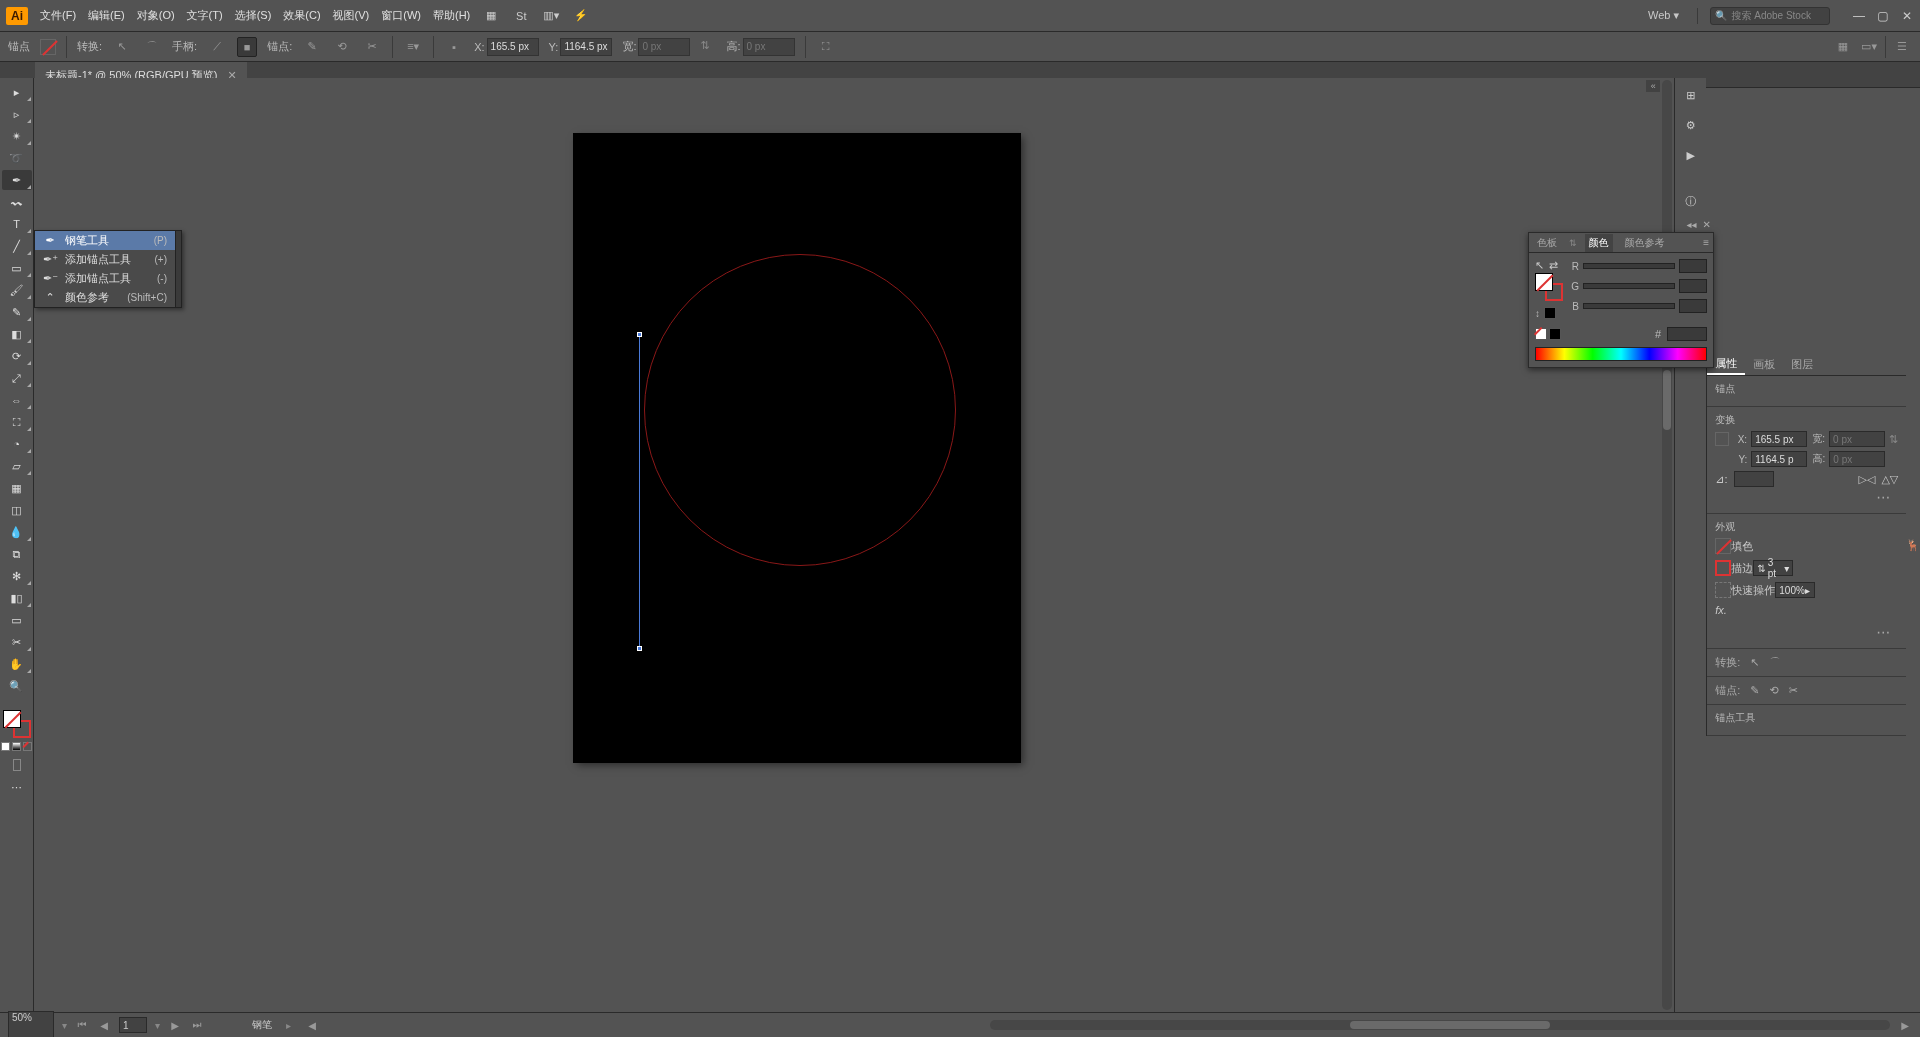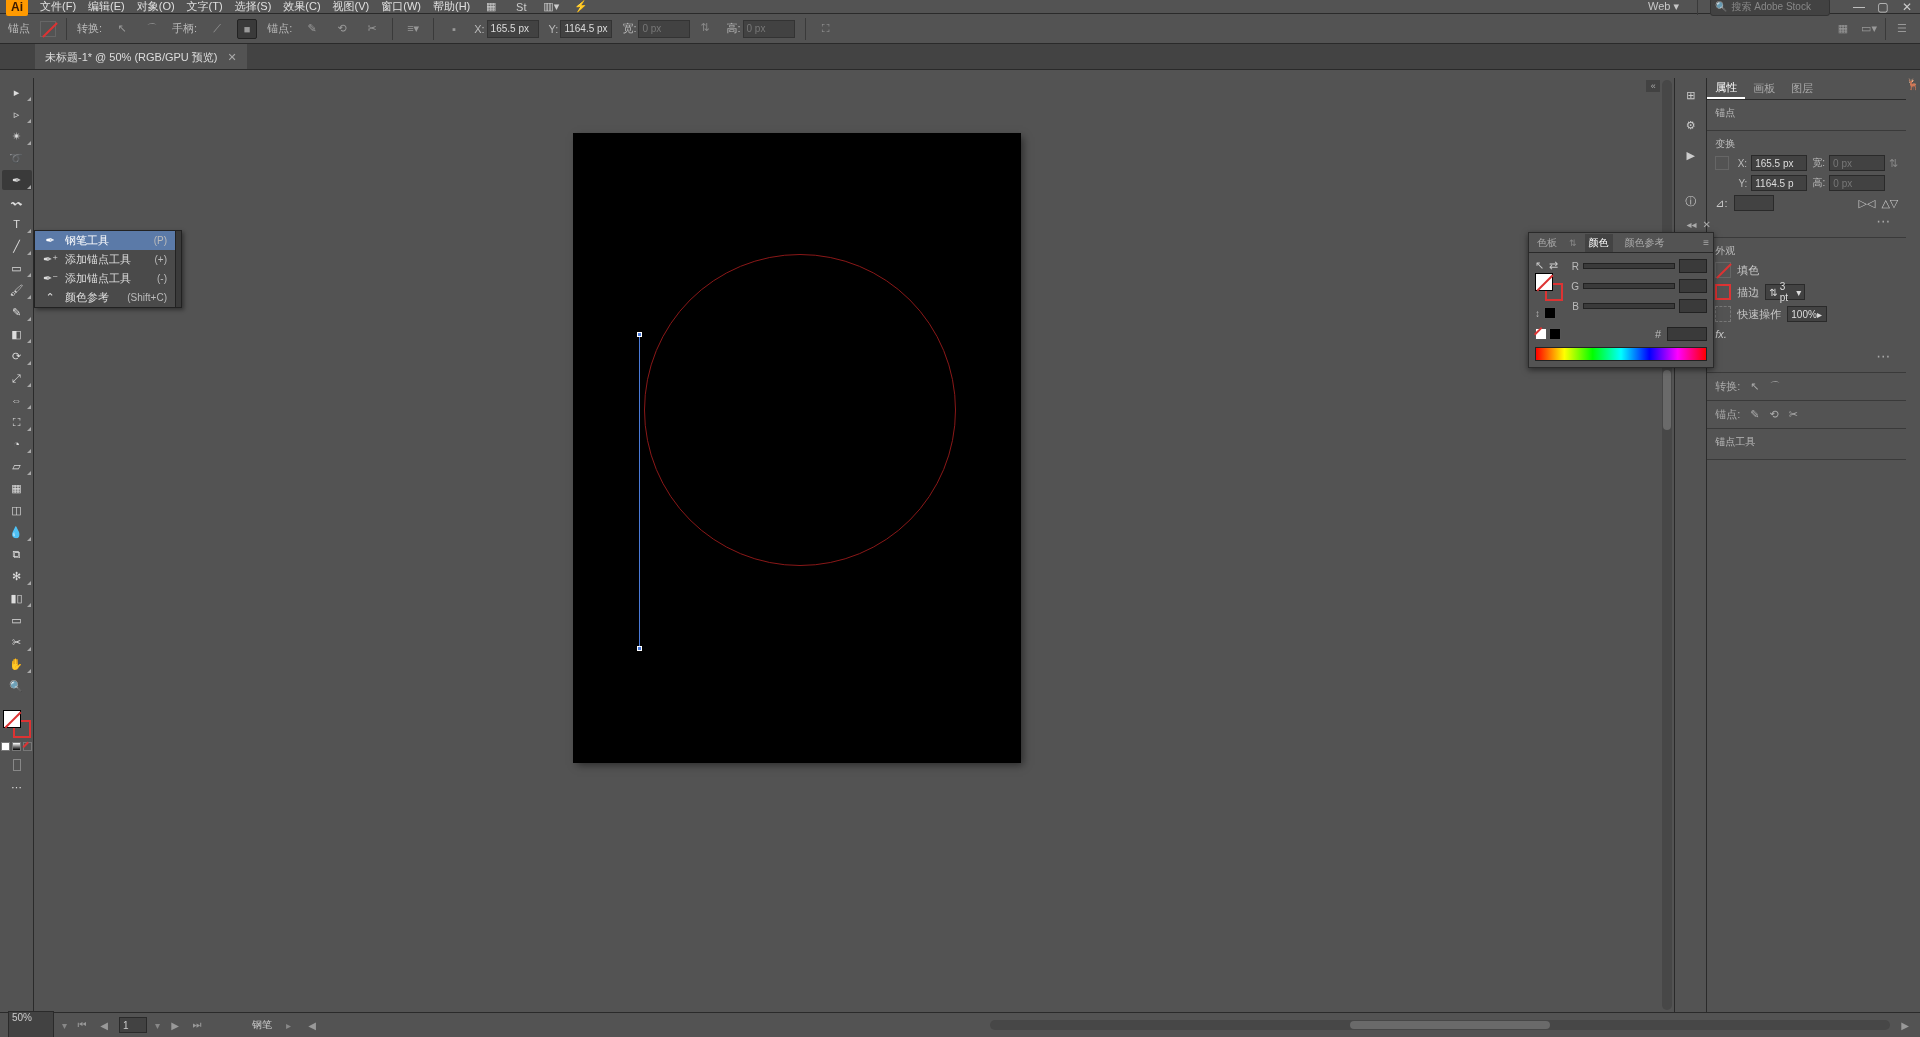--- a/index.html
+++ b/index.html
@@ -1,19 +1,19 @@
 <!DOCTYPE html>
 <html><head>
 <meta charset="utf-8">
 <style>
 * { margin:0; padding:0; box-sizing:border-box; font-family:"Microsoft YaHei","Segoe UI",sans-serif; user-select:none; }
 body { width:1920px; height:1037px; background:#535353; overflow:hidden; color:#c8c8c8; font-size:11px; }
 
 
-#menubar { height:14px; background:#535353; display:flex; align-items:center; padding:0 6px; gap:12px; border-bottom:1px solid #2a2a2a; }
+#menubar { height:32px; background:#535353; display:flex; align-items:center; padding:0 6px; gap:12px; border-bottom:1px solid #2a2a2a; }
 #menubar .ai-logo { width:22px; height:18px; background:#ff9a00; color:#3b1a00; font-weight:bold; font-size:12px; display:flex; align-items:center; justify-content:center; border-radius:2px; }
 #menubar .menu-item { color:#e0e0e0; font-size:11px; cursor:default; }
 #menubar .spacer { flex:1; }
 #menubar .top-icon { width:18px; height:18px; display:flex; align-items:center; justify-content:center; color:#ccc; }
 #menubar .web-sel { font-size:11px; padding:0 6px; }
 #menubar .search-box { width:120px; height:18px; background:#424242; border:1px solid #333; border-radius:3px; display:flex; align-items:center; padding:0 4px; gap:4px; color:#888; font-size:10px; }
 #menubar .win-btns { display:flex; gap:10px; margin-left:10px; }
 #menubar .win-btns span { width:14px; height:14px; display:flex; align-items:center; justify-content:center; color:#ccc; font-size:12px; }
 
 
@@ -111,21 +111,21 @@
 #props .tabs .t{ padding:0 8px; font-size:11px; color:#aaa; height:100%; display:flex; align-items:center;}
 #props .tabs .t.act{ color:#fff; border-bottom:2px solid #fff;}
 #props .sect { padding:6px 8px; border-bottom:1px solid #3a3a3a; }
 #props .sect .hdr{ font-size:10px; color:#bbb; margin-bottom:4px; }
 #props .xyrow{ display:flex; align-items:center; gap:4px; margin-bottom:4px;}
 #props .xyrow .lab{ width:14px; font-size:10px; color:#bbb; text-align:right;}
 #props .xyrow input{ width:56px; height:16px; background:#424242; border:1px solid #2a2a2a; color:#ddd; font-size:10px; padding:0 3px;}
 #props .xyrow input.dim{ color:#777; }
 #props .rotrow{ display:flex; align-items:center; gap:6px;}
 #props .rotrow .ang{ width:40px; height:16px; background:#424242; border:1px solid #2a2a2a;}
-#props .approw{ display:flex; align-items:center; gap:6px; margin-bottom:6px; font-size:11px;}
+#props .approw{ display:flex; align-items:center; margin-bottom:6px; font-size:11px;}
 #props .approw .sw{ width:16px;height:16px;border:1px solid #666;position:relative;}
 #props .approw .sw.none::after{content:"";position:absolute;left:-2px;top:50%;width:20px;height:2px;background:#d33;transform:rotate(-45deg);}
 #props .approw .sw.stroke{ border:2px solid #d33; background:transparent;}
 #props .approw .strokew{ width:40px;height:16px;background:#424242;border:1px solid #2a2a2a;color:#ddd;font-size:10px;display:flex;align-items:center;padding:0 3px;}
 #props .approw .opval{ width:40px;height:16px;background:#424242;border:1px solid #2a2a2a;color:#ddd;font-size:10px;display:flex;align-items:center;padding:0 3px;}
 #props .iconrow{ display:flex; gap:10px; align-items:center; color:#aaa; font-size:11px;}
 #props .more{ text-align:right; color:#aaa; padding:2px 6px; font-size:14px; letter-spacing:2px;}
 #props-wrap{ position:relative; }
 
 
@@ -312,21 +312,21 @@
     <div class="ic">⊞</div>
     <div class="ic">⚙</div>
     <div class="ic">▶</div>
     <div style="height:8px"></div>
     <div class="ic">ⓘ</div>
     <div style="height:8px"></div>
     <div class="ic">A̲</div>
     <div class="ic">¶</div>
   </div>
 
-  <div id="props-wrap" style="display:flex;">
+  <div id="props-wrap" style="display:flex;align-items:center;">
   <div id="props">
     <div class="tabs">
       <div class="t act">属性</div>
       <div class="t">画板</div>
       <div class="t">图层</div>
     </div>
     <div class="sect">
       <div class="hdr">锚点</div>
     </div>
     <div class="sect">

